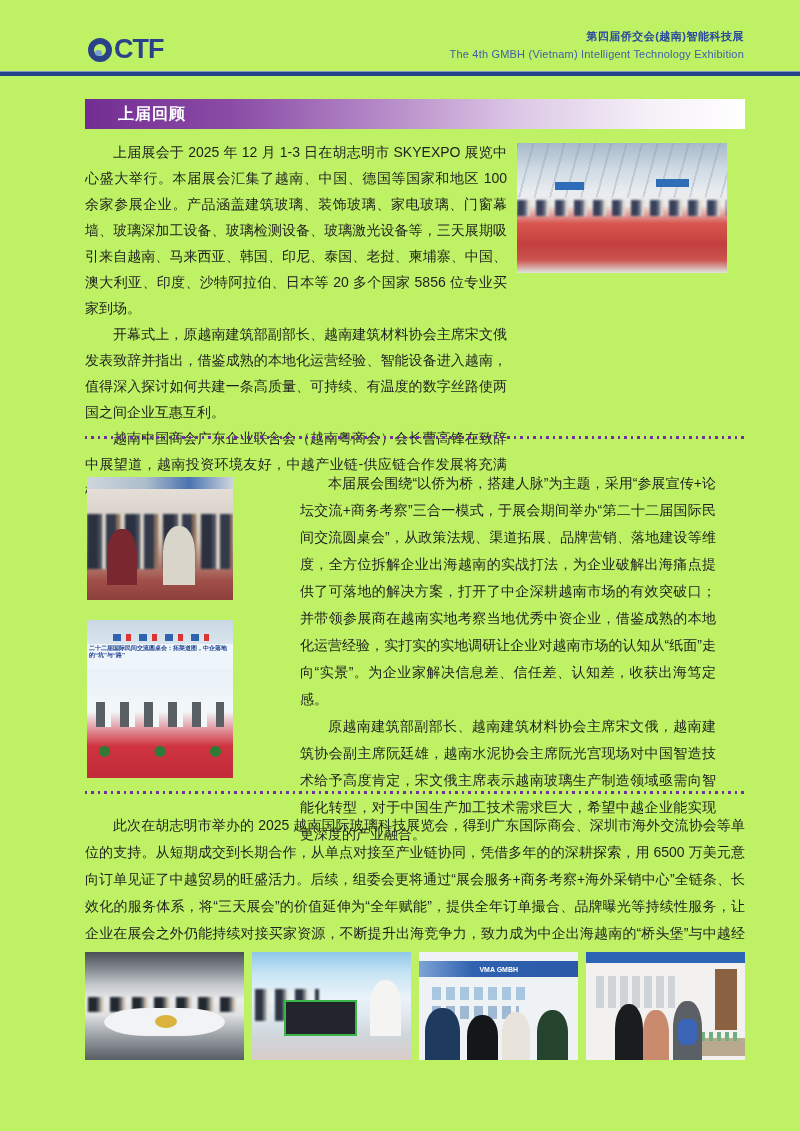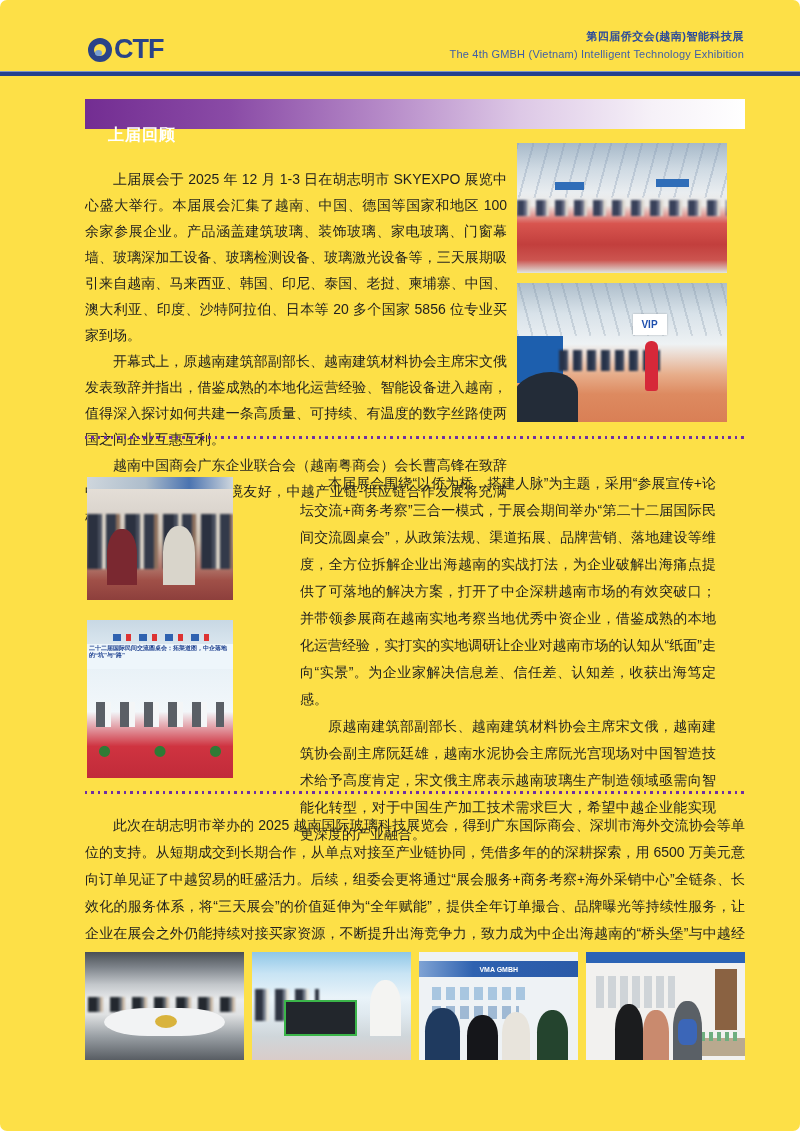--- a/index.html
+++ b/index.html
@@ -1,39 +1,39 @@
 <!DOCTYPE html>
 <html><head>
 <meta charset="utf-8">
 <style>
   html,body{margin:0;padding:0;background:#ffffff;}
-  .page{position:relative;width:800px;height:1131px;background:#fde047;overflow:hidden;
-        font-family:"Liberation Sans","DejaVu Sans",sans-serif;color:#1f1f1f;border-radius:7px;}
+  .page{position:relative;width:800px;height:1131px;background:#bef264;overflow:hidden;
+        font-family:"Liberation Sans","DejaVu Sans",sans-serif;color:#1f1f1f;}
 
   
   .logo{position:absolute;left:88px;top:34px;display:flex;align-items:center;color:#2a4388;}
   .logo-o{display:inline-block;width:24px;height:24px;border:6px solid #2a4388;border-radius:50%;
           box-sizing:border-box;position:relative;margin-right:2px;}
   .logo-o::after{content:"";position:absolute;left:1px;top:6px;width:7px;height:6px;
           background:#7aa0d4;border-radius:50%;}
   .logo-text{font-size:27px;font-weight:900;letter-spacing:-1px;}
   .titles{position:absolute;right:56px;top:29px;text-align:right;}
   .title-zh{font-size:11px;font-weight:bold;color:#2b4a9b;letter-spacing:.5px;}
   .title-en{font-size:11px;color:#3f5ea8;margin-top:4px;letter-spacing:.2px;}
   .header-rule{position:absolute;left:0;top:71px;width:800px;height:5px;
           background:linear-gradient(180deg,#7d92c6 0 1px,#24418c 1px 100%);}
 
   
   .sec-bar{position:absolute;left:85px;top:99px;width:660px;height:30px;
           background:linear-gradient(90deg,#732d92 0%,#8a4ba6 22%,#b78cc9 46%,#ddc8e6 66%,#f6f1f8 86%,#ffffff 100%);}
-  .sec-bar-label{font-size:16px;font-weight:bold;color:#ffffff;line-height:30px;padding-left:23px;letter-spacing:1px;margin-top:21px;}
+  .sec-bar-label{font-size:16px;font-weight:bold;color:#ffffff;line-height:30px;padding-left:33px;letter-spacing:1px;}
 
   
   .para p{margin:0;text-indent:2em;text-align:justify;font-size:14px;}
-  .s1-text{position:absolute;left:85px;top:139px;width:422px;margin-top:27px;}
+  .s1-text{position:absolute;left:85px;top:139px;width:422px;}
   .s1-text p{line-height:26px;}
   .s2-text{position:absolute;left:300px;top:470px;width:416px;}
   .s2-text p{line-height:27px;}
   .s3-text{position:absolute;left:85px;top:812px;width:660px;}
   .s3-text p{line-height:27px;}
 
   
   .dots{position:absolute;left:85px;width:660px;height:3px;
         background:repeating-linear-gradient(90deg,#7030a0 0 2.5px,transparent 2.5px 6.5px);}
   .dots.d1{top:436px;} .dots.d2{top:791px;}
@@ -150,27 +150,20 @@
     <p>上届展会于 2025 年 12 月 1-3 日在胡志明市 SKYEXPO 展览中心盛大举行。本届展会汇集了越南、中国、德国等国家和地区 100 余家参展企业。产品涵盖建筑玻璃、装饰玻璃、家电玻璃、门窗幕墙、玻璃深加工设备、玻璃检测设备、玻璃激光设备等，三天展期吸引来自越南、马来西亚、韩国、印尼、泰国、老挝、柬埔寨、中国、澳大利亚、印度、沙特阿拉伯、日本等 20 多个国家 5856 位专业买家到场。</p>
     <p>开幕式上，原越南建筑部副部长、越南建筑材料协会主席宋文俄发表致辞并指出，借鉴成熟的本地化运营经验、智能设备进入越南，值得深入探讨如何共建一条高质量、可持续、有温度的数字丝路使两国之间企业互惠互利。</p>
     <p>越南中国商会广东企业联合会（越南粤商会）会长曹高锋在致辞中展望道，越南投资环境友好，中越产业链-供应链合作发展将充满机遇。</p>
   </div>
 
   <div class="ph ph-hall">
     <div class="banner1"></div>
     <div class="banner2"></div>
     <div class="crowd"></div>
   </div>
-  <div class="ph ph-vip">
-    <div class="booth"></div>
-    <div class="crowd"></div>
-    <div class="dress"></div>
-    <div class="camera"></div>
-    <div class="sign">VIP</div>
-  </div>
 
   <div class="dots d1"></div>
 
   <div class="ph ph-crowd">
     <div class="ceil"></div>
     <div class="ppl"></div>
     <div class="suit"></div>
     <div class="suit2"></div>
   </div>
   <div class="ph ph-panel">

